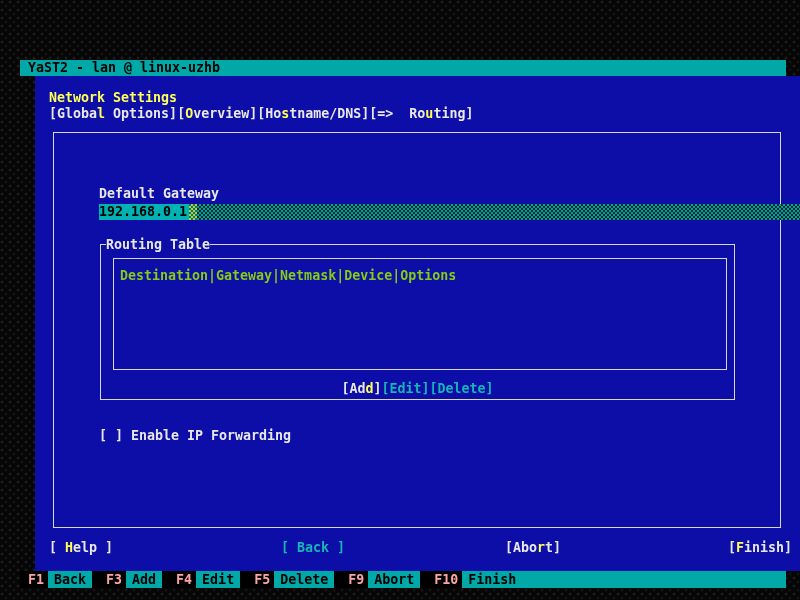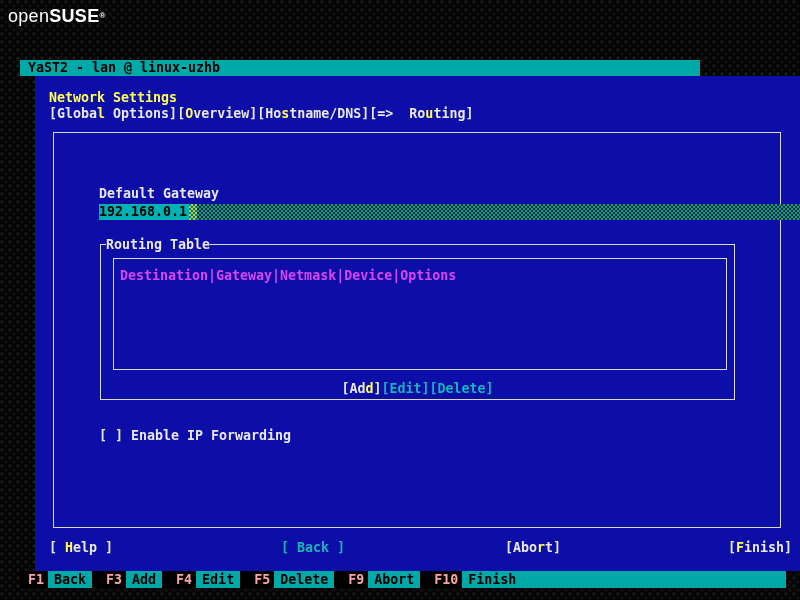--- a/index.html
+++ b/index.html
@@ -21,21 +21,21 @@
   }
   .logo {
     position:absolute; left:8px; top:5px;
     font-family:"Liberation Sans","DejaVu Sans",sans-serif;
     color:#fff; font-size:18px; line-height:22px; letter-spacing:0.3px;
   }
   .logo-open { font-weight:normal; }
   .logo-suse { font-weight:bold; }
   .logo-reg  { font-size:8px; vertical-align:top; }
   .titlebar {
-    position:absolute; left:20px; top:60px; width:680px; height:16px;
+    position:absolute; left:20px; top:60px; width:766px; height:16px;
     background:#00a8a8; color:#000; padding-left:8px; white-space:pre;
   }
   .dialog {
     position:absolute; left:35px; top:76px; width:766px; height:495px;
     background:#0d0da8; color:#e8e8e8;
   }
   .heading { position:absolute; left:14px; top:14px; color:#ffff55; white-space:pre; }
   .tabs { position:absolute; left:14px; top:30px; color:#e8e8e8; white-space:pre; }
   .hot { color:#ffff55; }
   .main-frame {
@@ -66,21 +66,21 @@
     position:absolute; left:65px; top:168px; width:635px; height:156px;
     border:1px solid #d8d8d8;
   }
   .frame-label {
     position:absolute; left:5px; top:-8px; background:#0d0da8; white-space:pre;
   }
   .table-box {
     position:absolute; left:12px; top:13px; width:614px; height:112px;
     border:1px solid #d8d8d8;
   }
-  .table-header { padding:9px 0 0 6px; color:#d946ef; white-space:pre; }
+  .table-header { padding:9px 0 0 6px; color:#84cc16; white-space:pre; }
   .table-buttons {
     position:absolute; left:0; top:136px; width:100%;
     text-align:center; white-space:pre;
   }
   .btn { white-space:pre; }
   .disabled { color:#17b6b6; }
   .checkbox { position:absolute; left:64px; top:352px; white-space:pre; cursor:default; }
   .bottom-btn { position:absolute; top:464px; white-space:pre; }
   .bb-help   { left:14px; }
   .bb-back   { left:246px; }
@@ -98,21 +98,20 @@
   .flabel {
     background:#00a8a8; color:#000; padding:0 6px; line-height:17px; white-space:pre;
   }
   .flabel.grow { flex:1; margin-right:0; }
 </style>
 </head>
 <body>
 
 <div class="screen">
 
-  <div class="logo"><span class="logo-open">open</span><span class="logo-suse">SUSE</span><span class="logo-reg">®</span></div>
 
   <div class="titlebar">YaST2 - lan @ linux-uzhb</div>
 
   <div class="dialog">
 
     <div class="heading">Network Settings</div>
 
     <div class="tabs"><span class="tab"><span>[Globa</span><span class="hot">l</span><span> Options]</span></span><span class="tab"><span>[</span><span class="hot">O</span><span>verview]</span></span><span class="tab"><span>[Ho</span><span class="hot">s</span><span>tname/DNS]</span></span><span class="tab"><span>[=&gt;  Ro</span><span class="hot">u</span><span>ting]</span></span></div>
 
     <div class="main-frame"></div>

